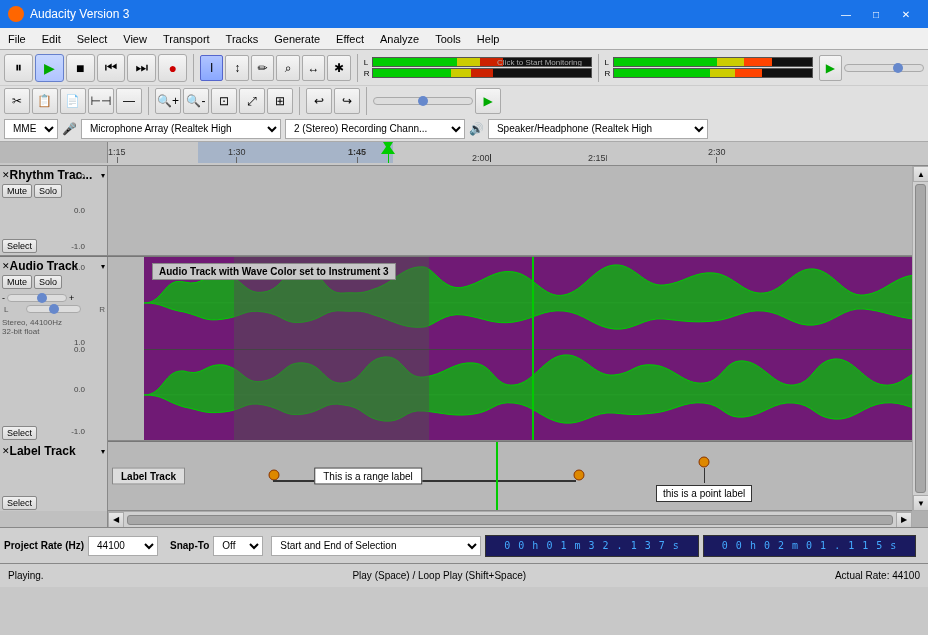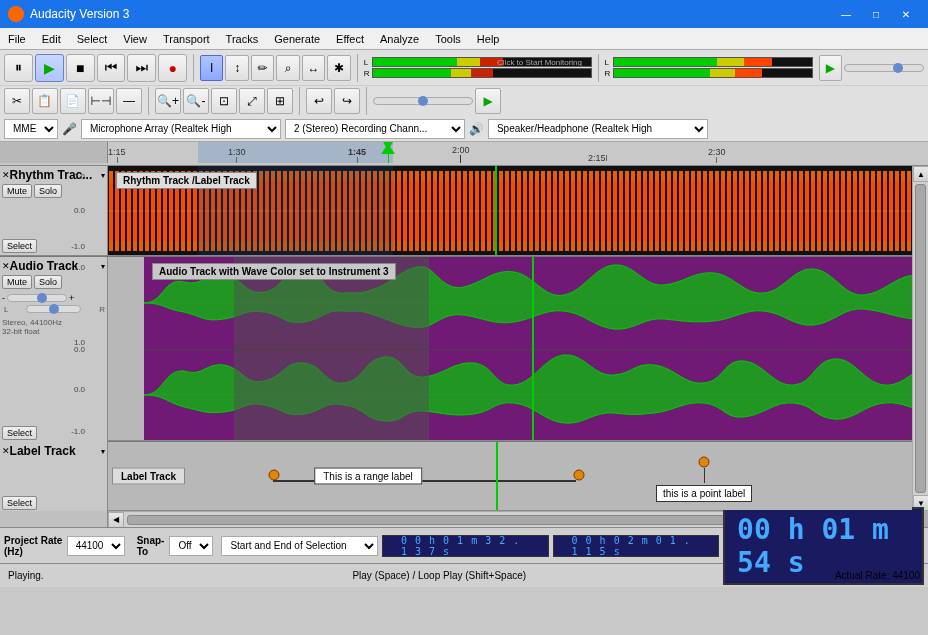--- a/index.html
+++ b/index.html
@@ -223,21 +223,21 @@
         <div style="width:1px;height:6px;background:#666;"></div>
       </div>
       <div style="position:absolute;left:120px;bottom:0;display:flex;flex-direction:column;align-items:center;">
         <span style="font-size:9px;color:#333;white-space:nowrap;">1:30</span>
         <div style="width:1px;height:6px;background:#666;"></div>
       </div>
       <div style="position:absolute;left:240px;bottom:0;display:flex;flex-direction:column;align-items:center;">
         <span style="font-size:9px;color:#333;white-space:nowrap;font-weight:bold;">1:45</span>
         <div style="width:1px;height:6px;background:#666;"></div>
       </div>
-      <div style="position:absolute;left:344px;bottom:0;display:flex;flex-direction:column;align-items:center;">
+      <div style="position:absolute;left:364px;bottom:0;display:flex;align-items:center;">
         <span style="font-size:9px;color:#333;white-space:nowrap;">2:00</span>
         <div style="width:1px;height:8px;background:#333;"></div>
       </div>
       <div style="position:absolute;left:480px;bottom:0;display:flex;flex-direction:row;align-items:center;">
         <span style="font-size:9px;color:#333;white-space:nowrap;">2:15</span>
         <div style="width:1px;height:6px;background:#666;"></div>
       </div>
       <div style="position:absolute;left:600px;bottom:0;display:flex;flex-direction:column;align-items:center;">
         <span style="font-size:9px;color:#333;white-space:nowrap;">2:30</span>
         <div style="width:1px;height:6px;background:#666;"></div>
@@ -264,43 +264,20 @@
           </div>
           <div class="mute-solo">
             <button class="ms-btn">Mute</button>
             <button class="ms-btn">Solo</button>
           </div>
           <button class="select-btn" style="margin-top:auto;">Select</button>
 
           <div style="position:absolute;right:22px;top:6px;font-size:8px;color:#444;">1.0</div>
           <div style="position:absolute;right:22px;top:40px;font-size:8px;color:#444;">0.0</div>
           <div style="position:absolute;right:22px;bottom:4px;font-size:8px;color:#444;">-1.0</div>
-        </div>
-        <div class="track-content">
-
-          <div style="width:100%;height:100%;background:#111;position:relative;overflow:hidden;">
-
-            <div style="position:absolute;top:6px;left:8px;background:#ddd;border:1px solid #888;padding:2px 6px;font-size:10px;font-weight:bold;z-index:2;">Rhythm Track /Label Track</div>
-
-            <svg width="100%" height="100%" style="position:absolute;top:0;left:0;">
-              <defs>
-                <pattern id="rhythmBars" x="0" y="0" width="6" height="90" patternUnits="userSpaceOnUse">
-                  <rect x="1" y="5" width="4" height="80" fill="#ff6600" opacity="0.9"></rect>
-                  <rect x="1" y="15" width="4" height="60" fill="#ff4400" opacity="0.7"></rect>
-                </pattern>
-              </defs>
-              <rect width="100%" height="100%" fill="url(#rhythmBars)"></rect>
-
-              <line x1="0" y1="45" x2="100%" y2="45" stroke="rgba(255,255,255,0.15)" stroke-width="1"></line>
-
-              <line x1="388" y1="0" x2="388" y2="100%" stroke="#00cc00" stroke-width="2"></line>
-            </svg>
-
-            <div style="position:absolute;top:0;bottom:0;left:90px;width:195px;background:rgba(30,80,160,0.2);z-index:1;"></div>
-          </div>
         </div>
       </div>
 
       <div class="track audio-track" style="height:185px;border-top:1px solid #777;">
         <div class="track-controls" style="position:relative;height:185px;">
           <div class="track-header">
             <span style="font-size:9px;cursor:pointer;">✕</span>
             <span class="track-name">Audio Track</span>
             <span style="font-size:8px;cursor:pointer;">▾</span>
           </div>
@@ -440,22 +417,19 @@
     <option>Start and End of Selection</option>
   </select>
 
   <div class="time-display">
     <span style="font-family:monospace;font-size:10px;letter-spacing:1px;">0 0 h 0 1 m 3 2 . 1 3 7 s</span>
   </div>
   <div class="time-display">
     <span style="font-family:monospace;font-size:10px;letter-spacing:1px;">0 0 h 0 2 m 0 1 . 1 1 5 s</span>
   </div>
 
-  <div class="big-time">
-    <span>00 h 01 m 54 s</span>
-  </div>
 </div>
 
 <div class="status-row">
   <span>Playing.</span>
   <span style="margin:0 auto;">Play (Space) / Loop Play (Shift+Space)</span>
   <span>Actual Rate: 44100</span>
 </div>
 
 </body></html>

